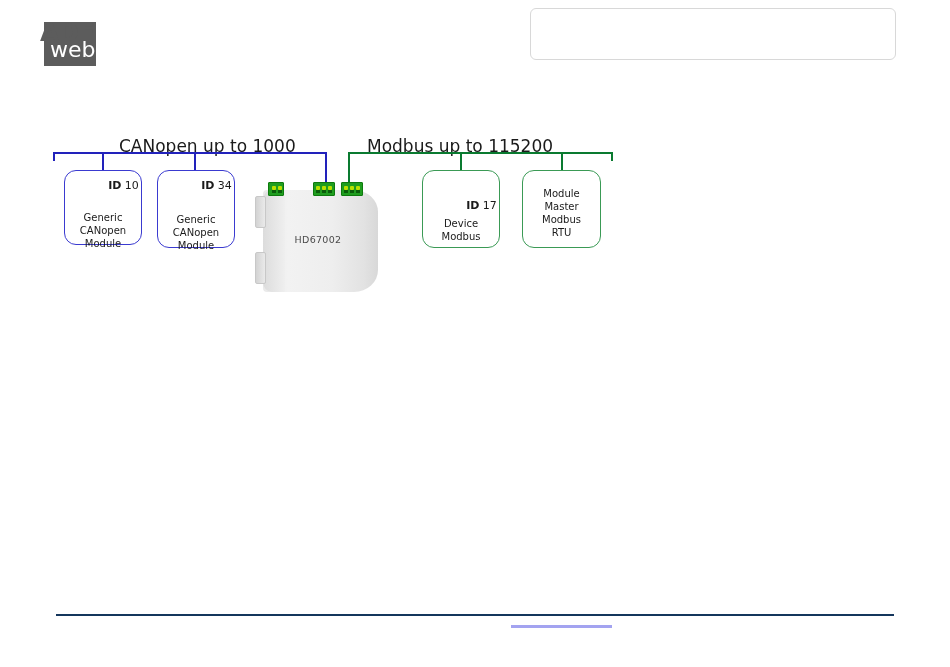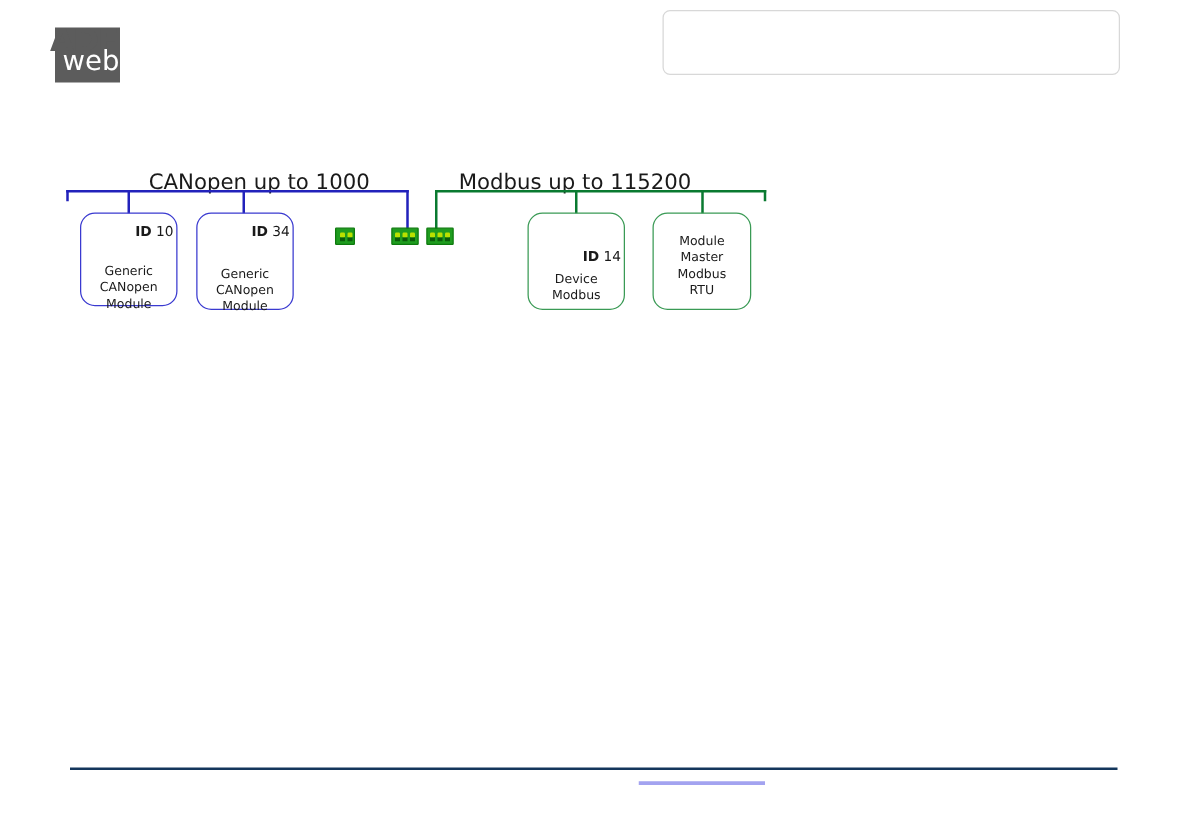--- a/index.html
+++ b/index.html
@@ -250,35 +250,42 @@
       <span>34</span>
     </div>
     <div class="node-desc" style="margin-top:20px; white-space:pre-line;">Generic
 CANopen
 Module</div>
   </div>
 
   <div class="node-box green" style="left:422px; top:170px; width:78px; height:78px;">
     <div class="node-id" style="margin-top:28px;">
       <b>ID</b>
-      <span>14</span>
+      <span>17</span>
     </div>
     <div class="node-desc" style="margin-top:4px; white-space:pre-line;">Device
 Modbus</div>
   </div>
 
   <div class="node-box green" style="left:522px; top:170px; width:79px; height:78px;">
     <div class="node-desc" style="margin-top:16px;">
       <div>Module</div>
       <div><b>Master</b></div>
       <div>Modbus</div>
       <div>RTU</div>
     </div>
   </div>
 
+  <div id="device">
+    <div class="body"></div>
+    <div class="body-left-curve"></div>
+    <div class="rail-tab top"></div>
+    <div class="rail-tab bottom"></div>
+    <div class="device-label">HD67002</div>
+  </div>
 
   <div class="connector" style="left:268px; top:182px; width:16px; height:14px;">
     <div class="pin" style="left:3px;"></div>
     <div class="pin" style="left:9px;"></div>
     <div class="slot" style="left:3px;"></div>
     <div class="slot" style="left:9px;"></div>
   </div>
   <div class="connector" style="left:313px; top:182px; width:22px; height:14px;">
     <div class="pin" style="left:2px;"></div>
     <div class="pin" style="left:8px;"></div>

